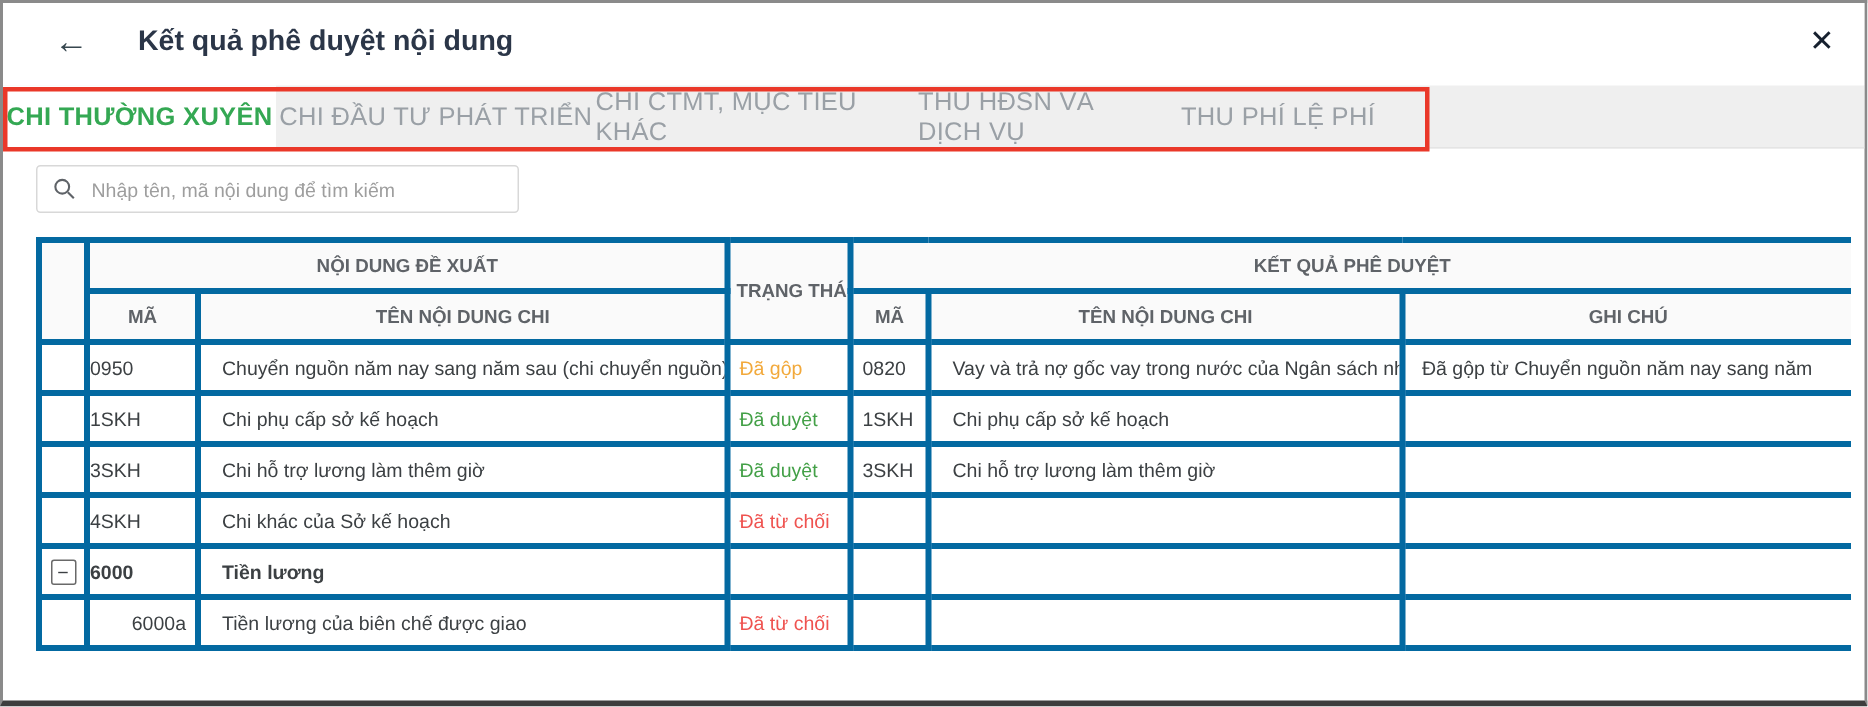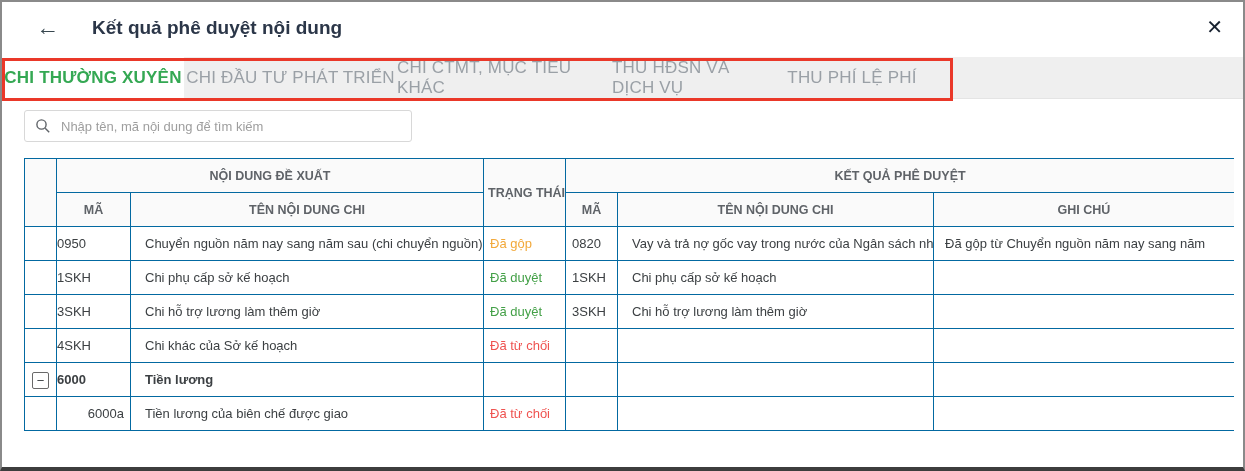--- a/index.html
+++ b/index.html
@@ -18,30 +18,30 @@
     cursor:pointer;letter-spacing:.2px;}
   .tab:nth-child(1){width:182px;}
   .tab:nth-child(2){width:213px;}
   .tab:nth-child(3){width:215px;}
   .tab:nth-child(4){width:140px;}
   .tab:nth-child(5){width:200px;}
   .tab.active{background:#fff;color:#34a853;font-weight:700;}
   .annotation{position:absolute;left:0px;top:56px;width:951px;height:43px;
     border:3px solid #ea3829;box-sizing:border-box;pointer-events:none;z-index:6;}
   
-  .searchbox{position:absolute;left:22px;top:108px;width:388px;height:32px;background:#fff;
+  .searchbox{position:absolute;left:22px;top:108px;width:322px;height:32px;background:#fff;
     border:1px solid #d8d8d8;border-radius:3px;display:flex;align-items:center;box-sizing:border-box;}
   .searchbox svg{margin:0 8px 0 10px;flex:0 0 auto;}
   .searchbox input{border:none;outline:none;flex:1;font-size:13px;color:#3c4043;
     font-family:inherit;background:transparent;min-width:0;}
   .searchbox input::placeholder{color:#9e9e9e;}
   
   .tablewrap{position:absolute;left:22px;top:156px;width:1210px;overflow:hidden;}
   table{border-collapse:collapse;table-layout:fixed;width:1210px;}
-  th,td{border:1px solid #0369a1;box-sizing:border-box;overflow:hidden;white-space:nowrap;}
+  th,td{border:4px solid #0369a1;box-sizing:border-box;overflow:hidden;white-space:nowrap;}
   th{height:34px;background:#fafafa;font-size:12.5px;color:#5f6368;font-weight:700;
     text-align:center;padding:0 4px;}
   td{height:34px;font-size:13px;color:#3c4043;padding:0 6px;background:#fff;}
   td.c-expand{text-align:center;padding:0;}
   td.c-ma1{padding-left:0;}
   tr.child td.c-ma1{text-align:right;padding-right:6px;}
   td.c-ten{padding-left:14px;}
   td.c-status{padding-left:6px;margin-left:40px;}
   td.c-ma2{text-align:left;}
   td.c-ghichu{padding-left:11px;}

